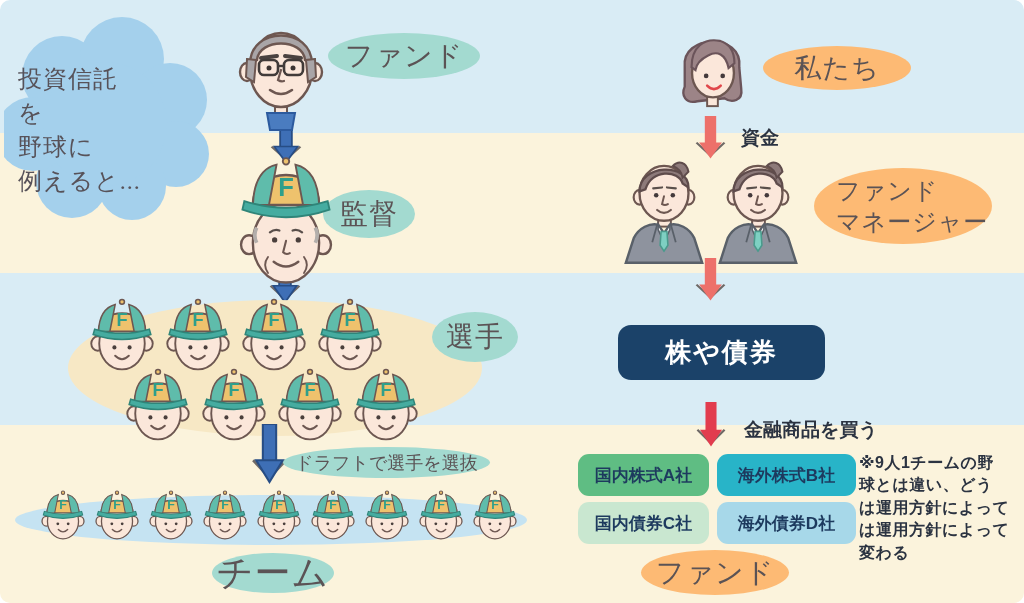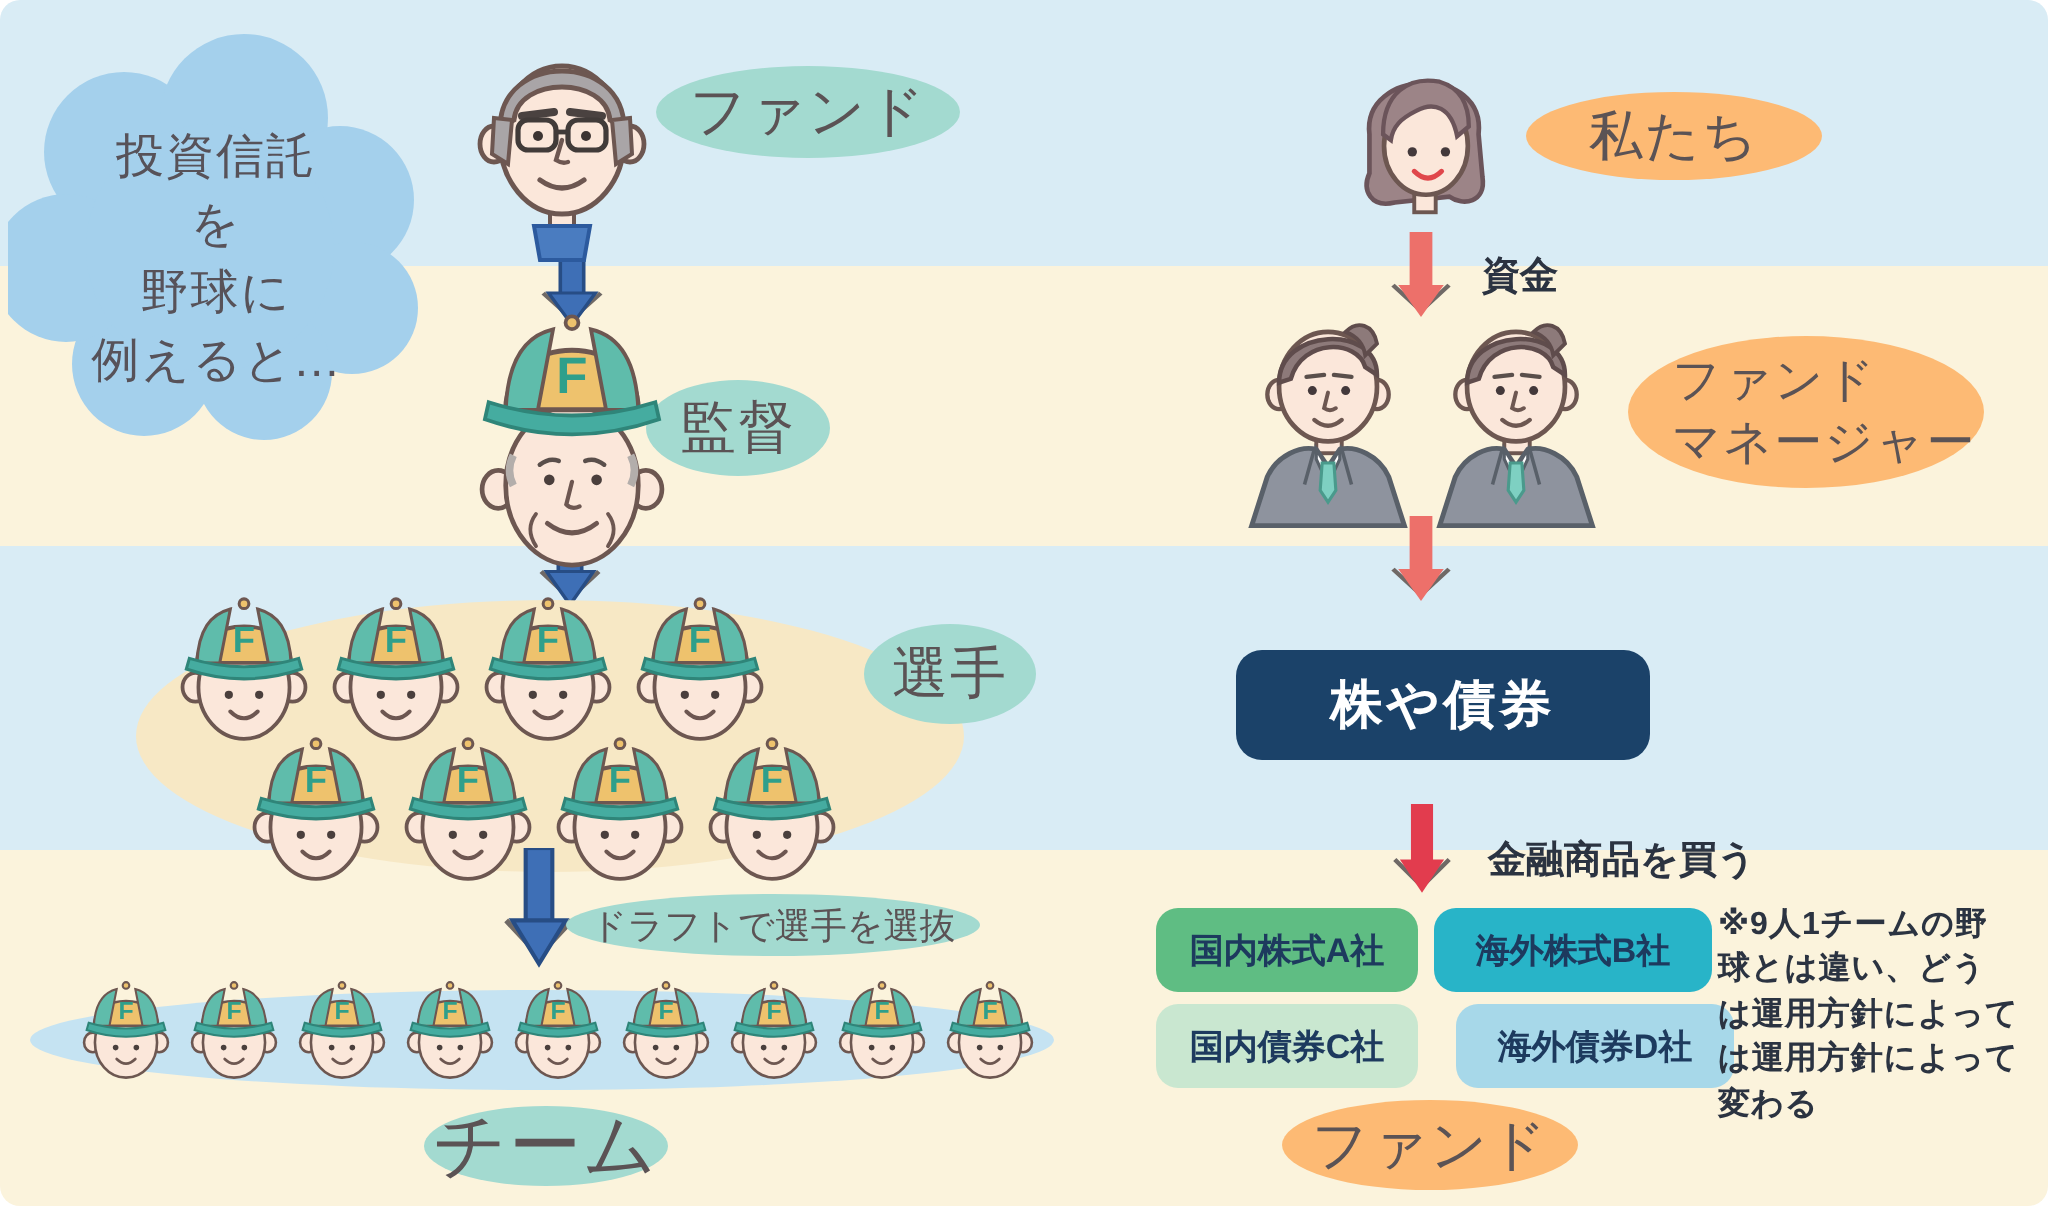--- a/index.html
+++ b/index.html
@@ -18,22 +18,22 @@
   .ellipse{
     border-radius:50%;display:flex;align-items:center;justify-content:center;
     color:#5b5355;font-weight:500;letter-spacing:1px;white-space:nowrap;
   }
   .teal{background:#a3dad0;}
   .pink{background:#fdba74;}
 
   
   #cloud{left:4px;top:14px;width:206px;height:208px;}
   #cloud-text{
-    position:absolute;left:14px;top:48px;width:180px;text-align:center;
-    color:#575259;font-size:24px;line-height:34px;font-weight:500;letter-spacing:1px;
+    position:absolute;left:14px;top:48px;width:180px;text-align:left;
+    color:#575259;font-size:24px;line-height:34px;font-weight:500;letter-spacing:1px;font-family:Liberation Serif, serif;
   }
 
   
   #owner-label{left:328px;top:33px;width:152px;height:46px;font-size:28px;}
   #coach-label{left:323px;top:190px;width:92px;height:48px;font-size:28px;}
   #players-label{left:432px;top:312px;width:86px;height:50px;font-size:28px;}
   #draft-label{left:283px;top:447px;width:207px;height:31px;font-size:18px;letter-spacing:0;}
   #team-label{left:212px;top:553px;width:122px;height:40px;font-size:36px;}
 
   
@@ -336,21 +336,21 @@
   <div class="abs" id="stocks-box">株や債券</div>
 
   <svg class="abs z1" id="arrow-6" viewBox="0 0 40 58" preserveAspectRatio="none">
       <use href="#g-arrow-plain"></use>
     </svg>
   <div class="abs small-bold" id="buy-caption">金融商品を買う</div>
 
   <div class="product" id="product-0" style="background: rgb(95, 189, 131);">国内株式А社</div>
   <div class="product" id="product-1" style="background: rgb(40, 180, 200);">海外株式В社</div>
   <div class="product" id="product-2" style="background: rgb(201, 231, 208);">国内債券С社</div>
-  <div class="product" id="product-3" style="background: rgb(167, 216, 233); margin-left: 11px;">海外債券D社</div>
+  <div class="product" id="product-3" style="background: rgb(167, 216, 233);">海外債券D社</div>
 
   <div class="abs ellipse pink" id="fund-label">ファンド</div>
 
   <div class="abs" id="note">
     <div>※9人1チームの野</div>
     <div>球とは違い、どう</div>
     <div>は運用方針によって</div>
     <div>は運用方針によって</div>
     <div>変わる</div>
   </div>

